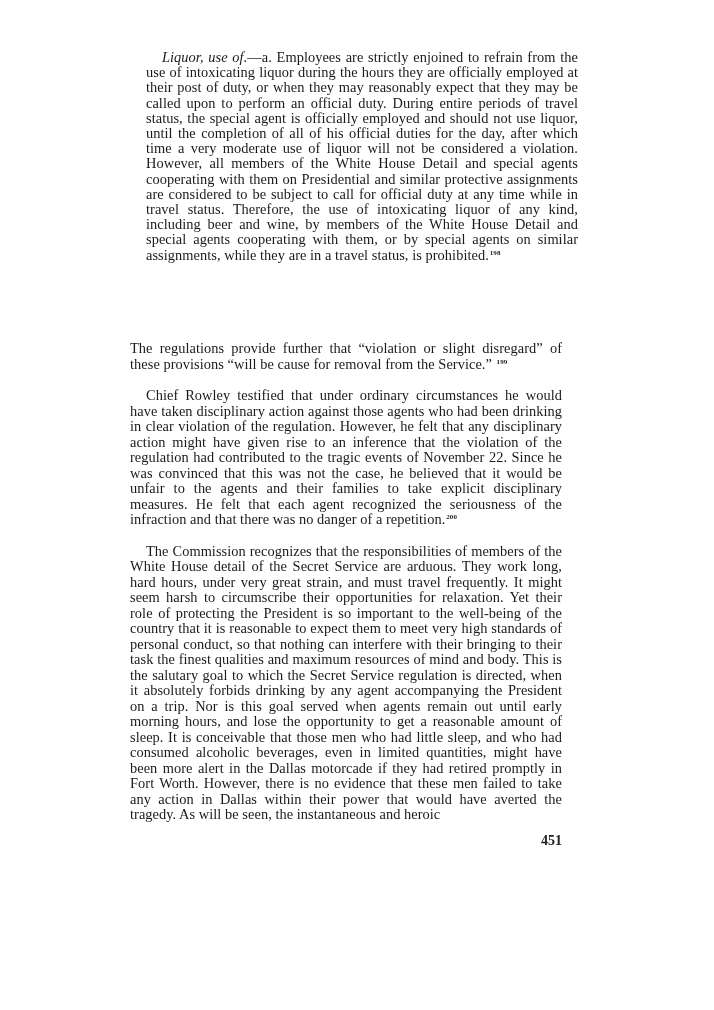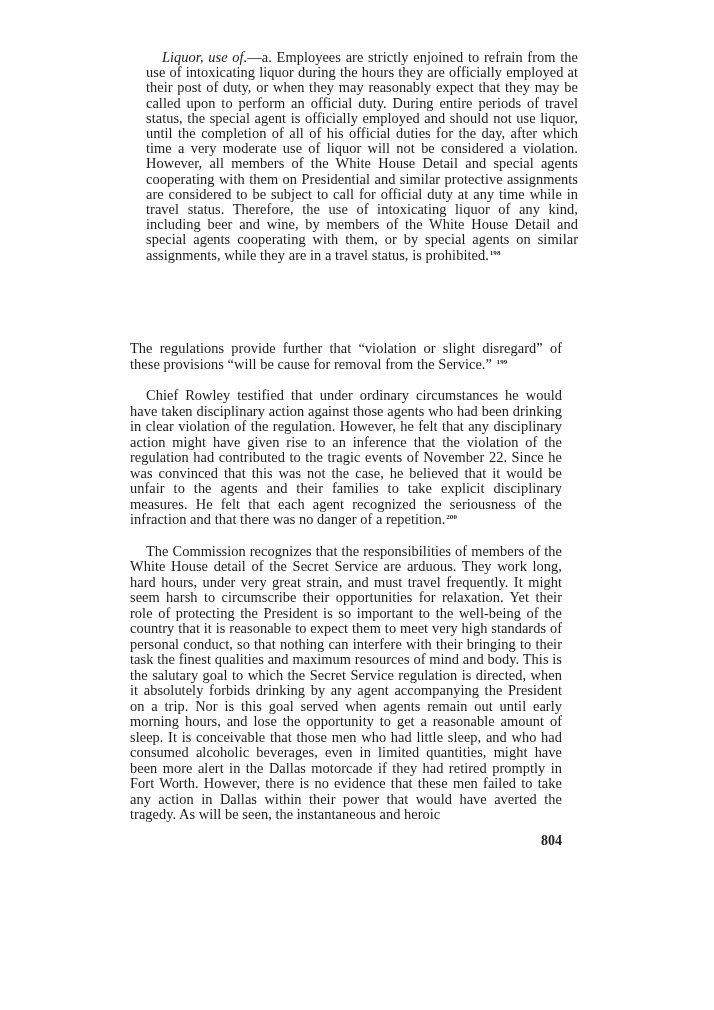--- a/index.html
+++ b/index.html
@@ -79,15 +79,15 @@
   <div class="quote">
     <p><span class="it">Liquor, use of.</span><span>—</span><span>a. Employees are strictly enjoined to refrain from the use of intoxicating liquor during the hours they are officially employed at their post of duty, or when they may reasonably expect that they may be called upon to perform an official duty. During entire periods of travel status, the special agent is officially employed and should not use liquor, until the completion of all of his official duties for the day, after which time a very moderate use of liquor will not be considered a violation. However, all members of the White House Detail and special agents cooperating with them on Presidential and similar protective assignments are considered to be subject to call for official duty at any time while in travel status. Therefore, the use of intoxicating liquor of any kind, including beer and wine, by members of the White House Detail and special agents cooperating with them, or by special agents on similar assignments, while they are in a travel status, is prohibited.</span><sup class="fn">198</sup></p>
   </div>
 
   <div class="body-text">
     <p><span>The regulations provide further that “violation or slight disregard” of these provisions “will be cause for removal from the Service.”</span> <sup class="fn">199</sup></p>
     <p class="indent"><span>Chief Rowley testified that under ordinary circumstances he would have taken disciplinary action against those agents who had been drinking in clear violation of the regulation. However, he felt that any disciplinary action might have given rise to an inference that the violation of the regulation had contributed to the tragic events of November 22. Since he was convinced that this was not the case, he believed that it would be unfair to the agents and their families to take explicit disciplinary measures. He felt that each agent recognized the seriousness of the infraction and that there was no danger of a repetition.</span><sup class="fn">200</sup></p>
     <p class="indent"><span>The Commission recognizes that the responsibilities of members of the White House detail of the Secret Service are arduous. They work long, hard hours, under very great strain, and must travel frequently. It might seem harsh to circumscribe their opportunities for relaxation. Yet their role of protecting the President is so important to the well-being of the country that it is reasonable to expect them to meet very high standards of personal conduct, so that nothing can interfere with their bringing to their task the finest qualities and maximum resources of mind and body. This is the salutary goal to which the Secret Service regulation is directed, when it absolutely forbids drinking by any agent accompanying the President on a trip. Nor is this goal served when agents remain out until early morning hours, and lose the opportunity to get a reasonable amount of sleep. It is conceivable that those men who had little sleep, and who had consumed alcoholic beverages, even in limited quantities, might have been more alert in the Dallas motorcade if they had retired promptly in Fort Worth. However, there is no evidence that these men failed to take any action in Dallas within their power that would have averted the tragedy. As will be seen, the instantaneous and heroic</span></p>
   </div>
 
-  <div class="page-number">804</div>
+  <div class="page-number">451</div>
 
 </div>
 
 </body></html>

